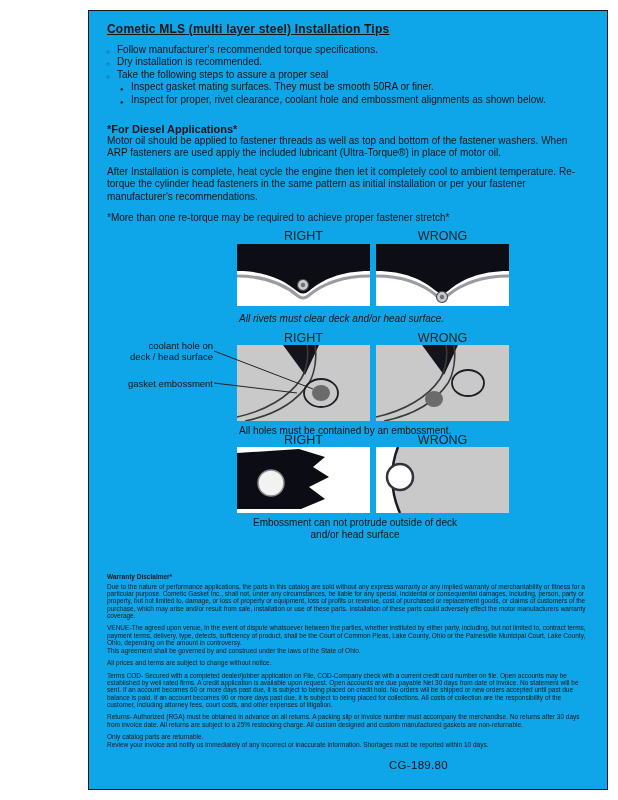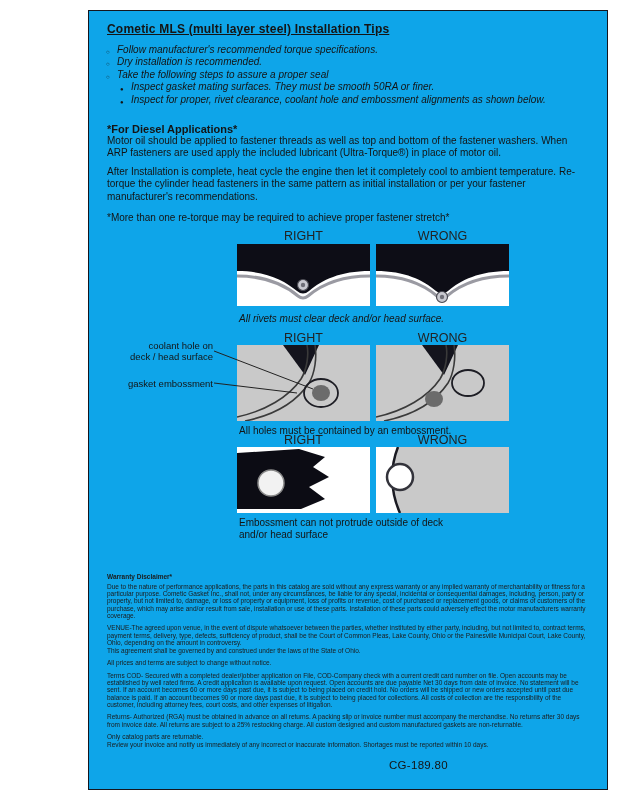--- a/index.html
+++ b/index.html
@@ -10,42 +10,42 @@
     overflow:hidden;
   }
   .frame {
     position:absolute; left:88px; top:10px; width:520px; height:780px;
     border:1.4px solid #15151d; background:#0ea5e9;
   }
   .abs { position:absolute; }
 
   .doc-title { left:18px; top:11px; font-size:12px; font-weight:bold; text-decoration:underline; letter-spacing:.2px; }
 
-  .bullet-list { left:17px; top:33px; width:482px; font-size:10px; line-height:12.4px; list-style:none;font-style:italic; }
+  .bullet-list { left:17px; top:33px; width:482px; font-size:10px; line-height:12.4px; list-style:none; }
   .bullet { padding-left:11px; position:relative; }
   .bullet::before { content:"○"; position:absolute; left:0; top:2px; font-size:6px; }
   .bullet.sub { margin-left:14px; }
   .bullet.sub::before { content:"●"; font-size:6px; }
 
   .diesel-heading { left:18px; top:112px; font-size:11px; font-weight:bold; }
   .diesel-p { left:18px; width:478px; font-size:10px; line-height:12.4px; }
   .dp1 { top:124px; }
   .dp2 { top:155px; }
   .retorque-note { left:18px; top:201px; font-size:10px; }
 
   .diag-headers { left:148px; width:272px; display:flex; gap:6px; font-size:12.5px; color:#222; }
   .diag-headers span { width:133px; text-align:center; }
   .dh1 { top:218px; } .dh2 { top:320px; } .dh3 { top:422px; }
 
   .diag-images { left:148px; display:flex; gap:6px; }
   .di1 { top:233px; } .di2 { top:334px; } .di3 { top:436px; }
   .diag-img { display:block; }
 
   .cap { left:150px; font-size:10px; line-height:12.4px; }
-  .cap1 { top:302px;font-style:italic; } .cap2 { top:414px; } .cap3 { top:506px; width:232px; }
+  .cap1 { top:302px;font-style:italic; } .cap2 { top:414px; } .cap3 { top:506px; width:232px;text-align:center; }
 
   .coolant-label { left:34px; top:329px; width:90px; font-size:9.5px; line-height:11px; text-align:right; }
   .embossment-label { left:28px; top:367px; width:96px; font-size:9.5px; text-align:right; }
   .connector-svg { left:124px; top:330px; z-index:5; pointer-events:none; }
 
   .warranty { left:18px; top:562px; width:479px; font-size:6.5px; line-height:7.3px; color:#1b1b1b; }
   .warranty .w-head { font-weight:bold; margin-bottom:2.5px; }
   .warranty p { margin-bottom:5px; }
   .warranty p.tight { margin-bottom:1px; }
 

